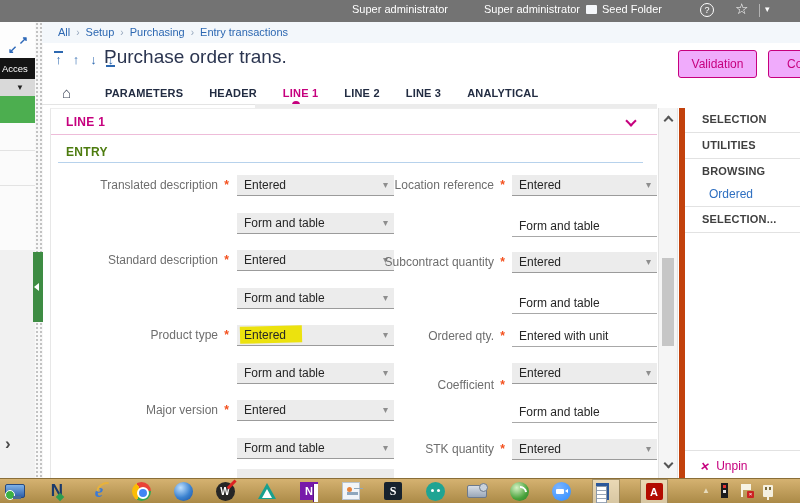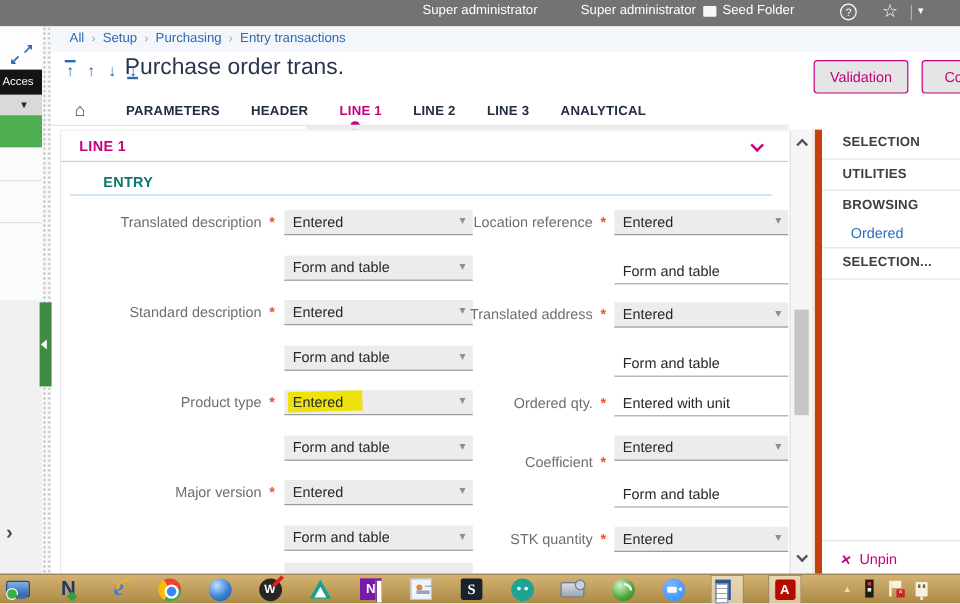--- a/index.html
+++ b/index.html
@@ -35,39 +35,39 @@
   
   .bc-strip { position:absolute; left:42px; top:22px; width:758px; height:21px; background:#f3f7fb; }
   .breadcrumb { position:absolute; left:58px; top:26px; font-size:11px; white-space:nowrap; }
   .bc-link { color:#2d68b2; cursor:pointer; }
   .bc-sep { color:#96a7bd; padding:0 6px; font-size:10px; }
   .nav-arrows { position:absolute; left:52px; top:50px; }
   .nav-ar { position:relative; display:inline-block; width:13px; color:#2d68b0; font-size:13px; font-weight:bold; text-align:center; cursor:pointer; }
   .nav-ar.bar-top::before  { content:""; position:absolute; left:2px; right:2px; top:-1px; height:2px; background:#2d68b0; }
   .nav-ar.bar-bot::after   { content:""; position:absolute; left:2px; right:2px; bottom:0px; height:2px; background:#2d68b0; }
   .page-title { position:absolute; left:104px; top:46px; font-size:19px; color:#2b3550; }
-  .btn { position:absolute; top:50px; height:28px; background:#e5e5e5; border:1px solid #c6007e; border-radius:3px; color:#c6007e; font-size:12px; font-family:"Liberation Sans",sans-serif; cursor:pointer; }
+  .btn { position:absolute; top:50px; height:28px; background:#f0abfc; border:1px solid #c6007e; border-radius:3px; color:#c6007e; font-size:12px; font-family:"Liberation Sans",sans-serif; cursor:pointer; }
   .btn-validation { left:678px; width:79px; }
   .btn-copy { left:768px; width:60px; }
 
   
   .tab-home { position:absolute; left:62px; top:84px; font-size:15px; color:#3c4558; cursor:pointer; }
   .tabs { position:absolute; left:105px; top:87px; display:flex; gap:26px; }
   .tab { position:relative; font-size:11px; font-weight:bold; letter-spacing:.2px; color:#222c42; cursor:pointer; white-space:nowrap; }
   .tab.active { color:#c6007e; }
   .tab.active::after { content:""; position:absolute; left:9px; top:14px; width:8px; height:8px; border-radius:50%; background:#c6007e; }
   .tabs-divider { position:absolute; left:42px; top:104px; width:615px; height:1px; background:#e4e4e4; }
   .top-gray { position:absolute; left:255px; top:104px; width:402px; height:4px; background:#ececec; }
 
   
   .card { position:absolute; left:50px; top:108px; width:607px; height:370px; background:#fff; border-left:1px solid #e7e7e7; border-top:1px solid #eee; overflow:hidden; }
   .sec-line1 { position:absolute; left:15px; top:6px; font-size:12px; font-weight:600; color:#c6007e; letter-spacing:.3px; }
   .sec-chev { position:absolute; right:22px; top:8px; width:8px; height:8px; border-right:2px solid #c6007e; border-bottom:2px solid #c6007e; transform:rotate(45deg); cursor:pointer; }
   .line1-underline { position:absolute; left:0; top:25px; width:100%; height:1px; background:#eebcd9; }
-  .sec-entry { position:absolute; left:15px; top:36px; font-size:12px; font-weight:bold; color:#0f766e; letter-spacing:.3px;margin-left:20px; }
+  .sec-entry { position:absolute; left:15px; top:36px; font-size:12px; font-weight:bold; color:#4d7c0f; letter-spacing:.3px; }
   .entry-underline { position:absolute; left:7px; top:53px; width:585px; height:1px; background:#b7d2ec; }
 
   .flabel { position:absolute; height:21px; line-height:21px; font-size:12px; color:#6e6e6e; text-align:right; white-space:nowrap; }
   .req { color:#f4511e; font-weight:bold; margin-left:3px; }
   .dd { position:absolute; height:21px; line-height:20px; font-size:12px; color:#262626; padding-left:7px; cursor:pointer; white-space:nowrap; overflow:hidden; }
   .dd.gray { background:#ececec; border-bottom:1px solid #9b9b9b; }
   .dd.white { background:#fff; border-bottom:1px solid #a8a8a8; }
   .dd.caret::after { content:"▾"; position:absolute; right:6px; top:0; color:#8e8e8e; font-size:10px; }
   .dd .val { position:relative; z-index:2; }
   .dd .hl { position:absolute; left:3px; top:1px; width:62px; height:17px; background:#ece20e; transform:rotate(-1.5deg); z-index:1; }
@@ -207,21 +207,21 @@
       <div class="flabel" style="left: 0px; width: 178px; top: 216px;"><span>Product type</span><span class="req"> *</span></div>
       <div class="dd gray caret" style="left: 186px; width: 157px; top: 216px;"><span class="hl"></span><span class="val">Entered</span></div>
       <div class="dd gray caret" style="left: 186px; width: 157px; top: 254px;"><span class="val">Form and table</span></div>
       <div class="flabel" style="left: 0px; width: 178px; top: 291px;"><span>Major version</span><span class="req"> *</span></div>
       <div class="dd gray caret" style="left: 186px; width: 157px; top: 291px;"><span class="val">Entered</span></div>
       <div class="dd gray caret" style="left: 186px; width: 157px; top: 329px;"><span class="val">Form and table</span></div>
       <div class="dd gray" style="left: 186px; width: 157px; top: 360px;"><span class="val"></span></div>
       <div class="flabel" style="left: 262px; width: 192px; top: 66px;"><span>Location reference</span><span class="req"> *</span></div>
       <div class="dd gray caret" style="left: 461px; width: 145px; top: 66px;"><span class="val">Entered</span></div>
       <div class="dd white" style="left: 461px; width: 172px; top: 107px;"><span class="val">Form and table</span></div>
-      <div class="flabel" style="left: 262px; width: 192px; top: 143px;"><span>Translated address</span><span class="req"> *</span></div>
+      <div class="flabel" style="left: 262px; width: 192px; top: 143px;"><span>Subcontract quantity</span><span class="req"> *</span></div>
       <div class="dd gray caret" style="left: 461px; width: 145px; top: 143px;"><span class="val">Entered</span></div>
       <div class="dd white" style="left: 461px; width: 172px; top: 184px;"><span class="val">Form and table</span></div>
       <div class="flabel" style="left: 262px; width: 192px; top: 217px;"><span>Ordered qty.</span><span class="req"> *</span></div>
       <div class="dd white" style="left: 461px; width: 172px; top: 217px;"><span class="val">Entered with unit</span></div>
       <div class="flabel" style="left: 262px; width: 192px; top: 254px; margin-top: 12px;"><span>Coefficient</span><span class="req"> *</span></div>
       <div class="dd gray caret" style="left: 461px; width: 145px; top: 254px;"><span class="val">Entered</span></div>
       <div class="dd white" style="left: 461px; width: 172px; top: 293px;"><span class="val">Form and table</span></div>
       <div class="flabel" style="left: 262px; width: 192px; top: 330px;"><span>STK quantity</span><span class="req"> *</span></div>
       <div class="dd gray caret" style="left: 461px; width: 145px; top: 330px;"><span class="val">Entered</span></div>
     </div>

